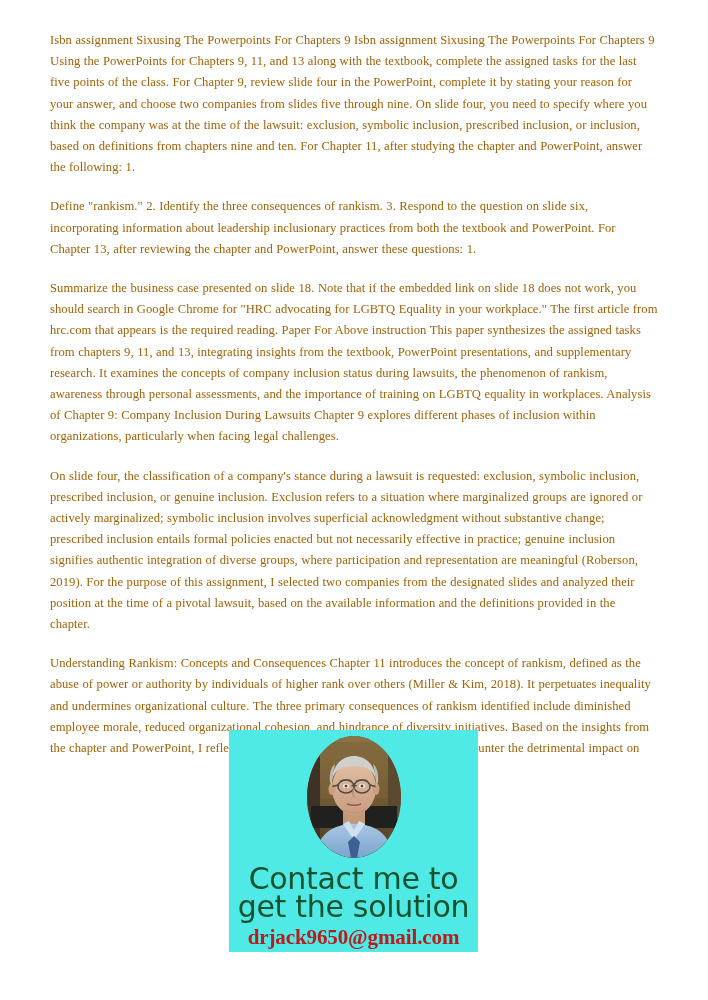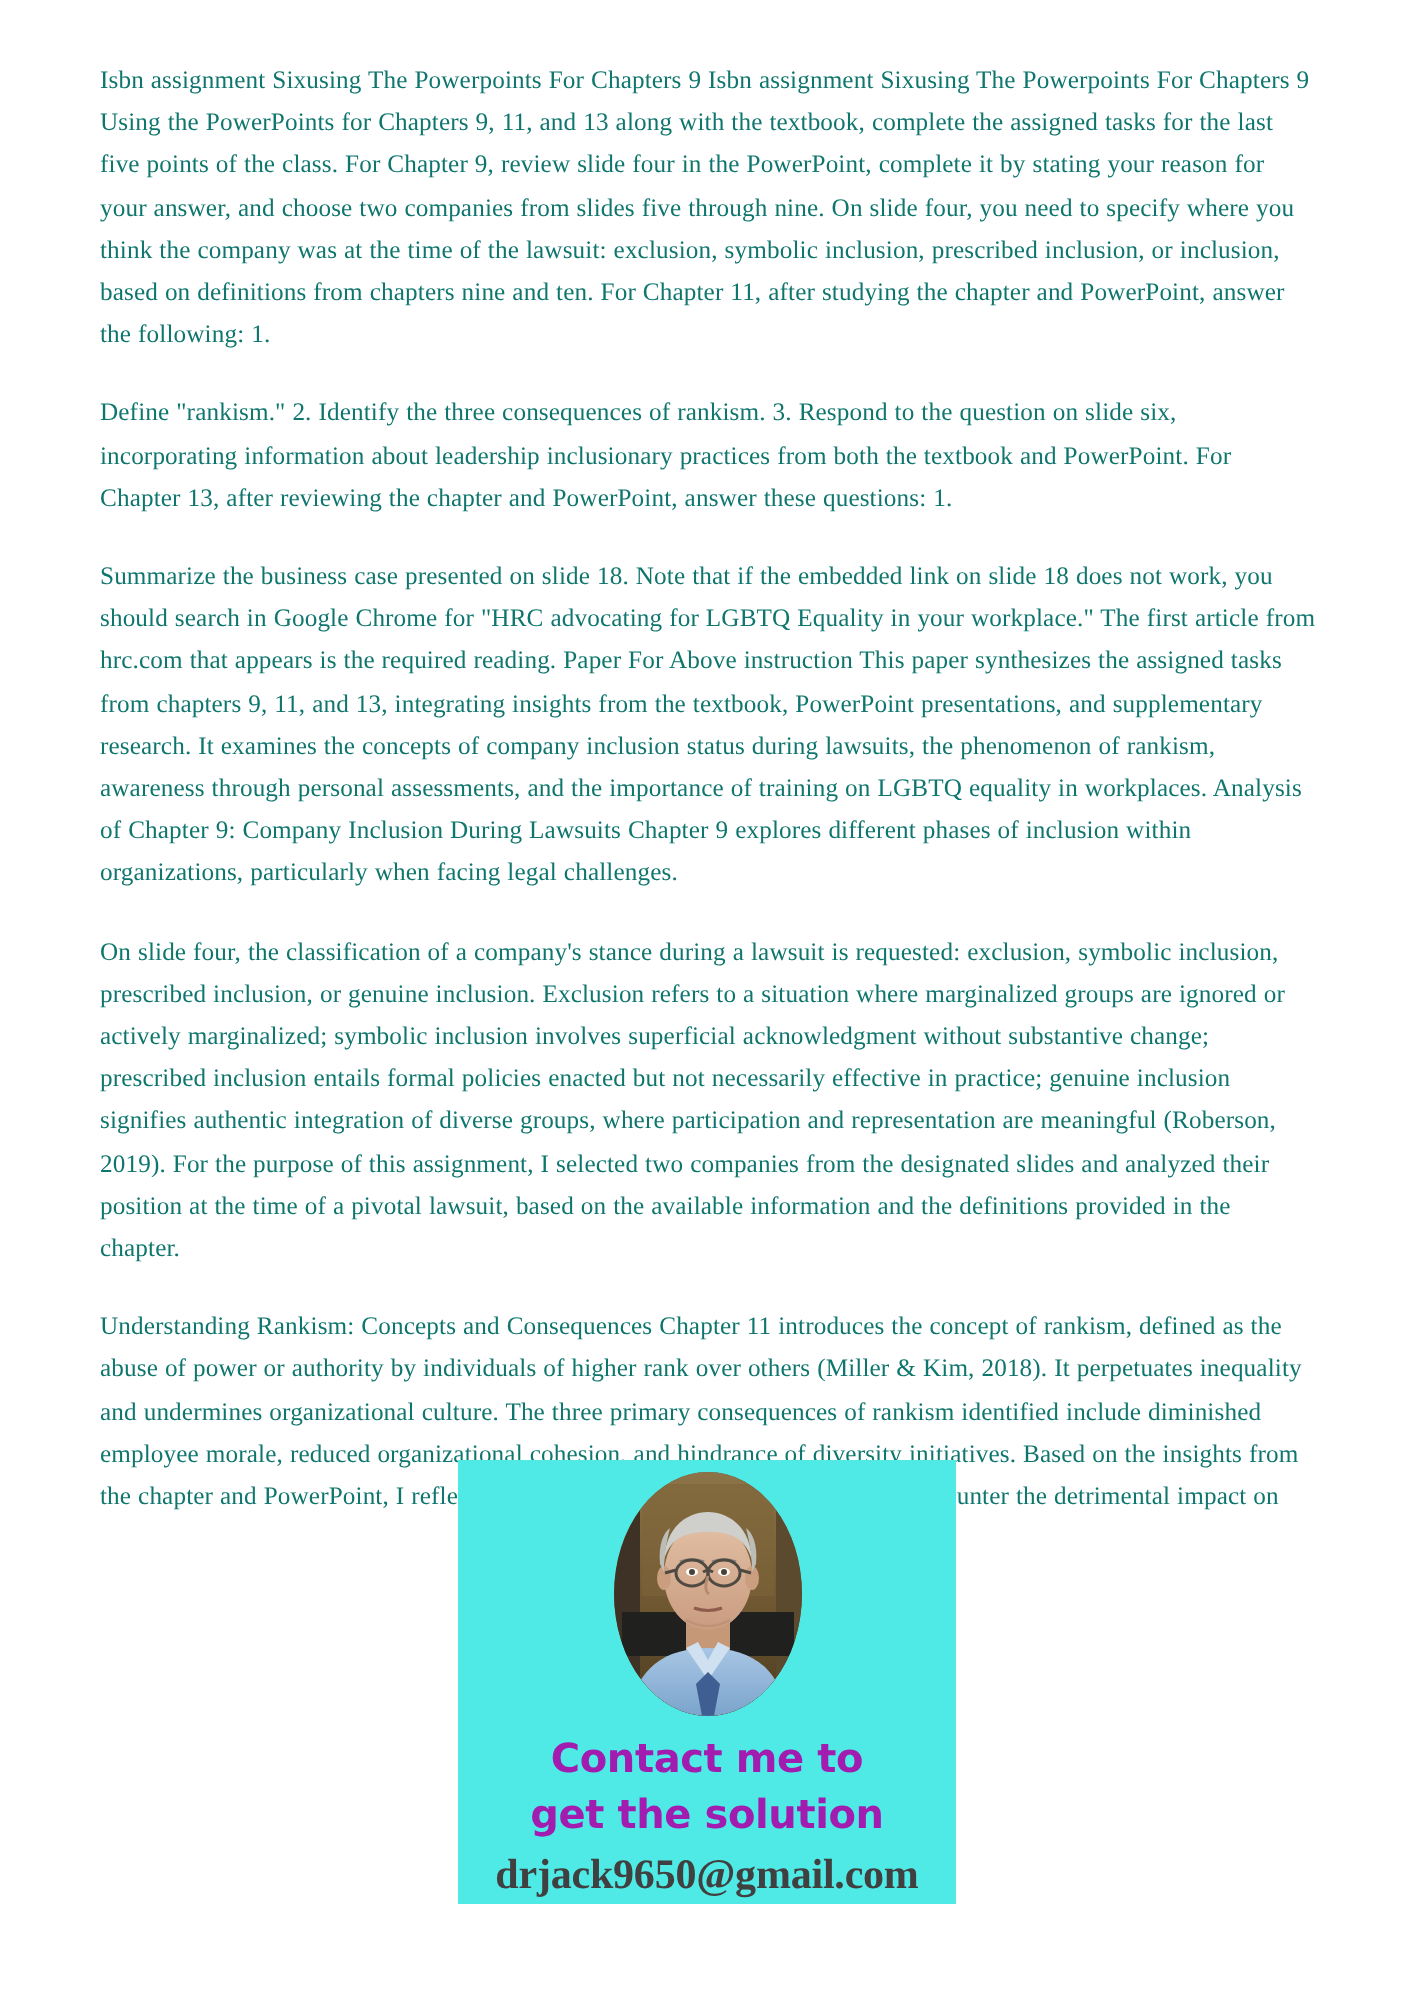--- a/index.html
+++ b/index.html
@@ -27,21 +27,21 @@
     position: absolute;
     left: 50px;
     top: 30px;
     width: 608px;
   }
 
   .para {
     margin: 0 0 18px 0;
     font-size: 12.6px;
     line-height: 21.2px;
-    color: #0f766e;
+    color: #a16207;
     text-align: left;
     letter-spacing: 0.005em;
     word-spacing: 0.02em;
   }
   .para:last-child { margin-bottom: 0; }
 
   
   #contact-overlay {
     position: absolute;
     left: 229px;
@@ -64,36 +64,36 @@
     overflow: hidden;
     position: relative;
     background: #6b5535;
     flex: none;
   }
   #contact-photo svg { display: block; width: 100%; height: 100%; }
 
   #contact-headline {
     margin-top: 7px;
     font-family: "DejaVu Sans", "Liberation Sans", sans-serif;
-    font-weight: bold;
-    font-size: 20px;
+    font-weight: normal;
+    font-size: 30px;
     line-height: 28px;
-    color: #a21caf;
+    color: #14532d;
     text-align: center;
     letter-spacing: -0.01em;
   }
   #contact-headline .l2 { display: block; }
 
   #contact-email {
     margin-top: 4px;
     font-family: "Liberation Serif", "DejaVu Serif", serif;
     font-weight: bold;
     font-size: 21px;
     line-height: 25px;
-    color: #404040;
+    color: #b91c1c;
     text-align: center;
     letter-spacing: -0.005em;
     white-space: nowrap;
   }
 </style>
 </head>
 <body>
 
 <div id="page">
 

